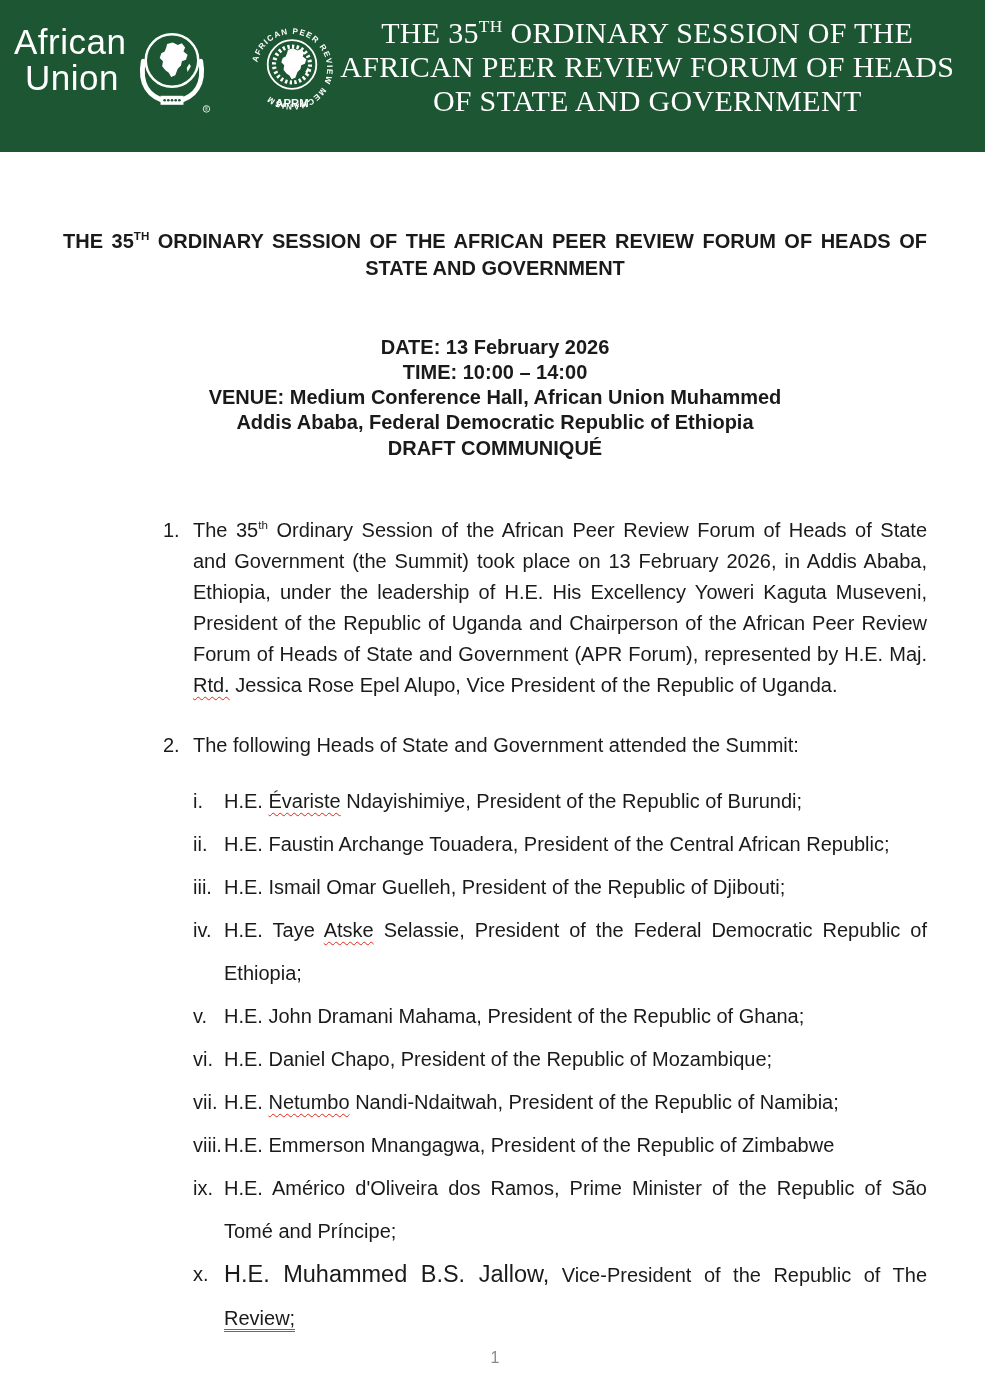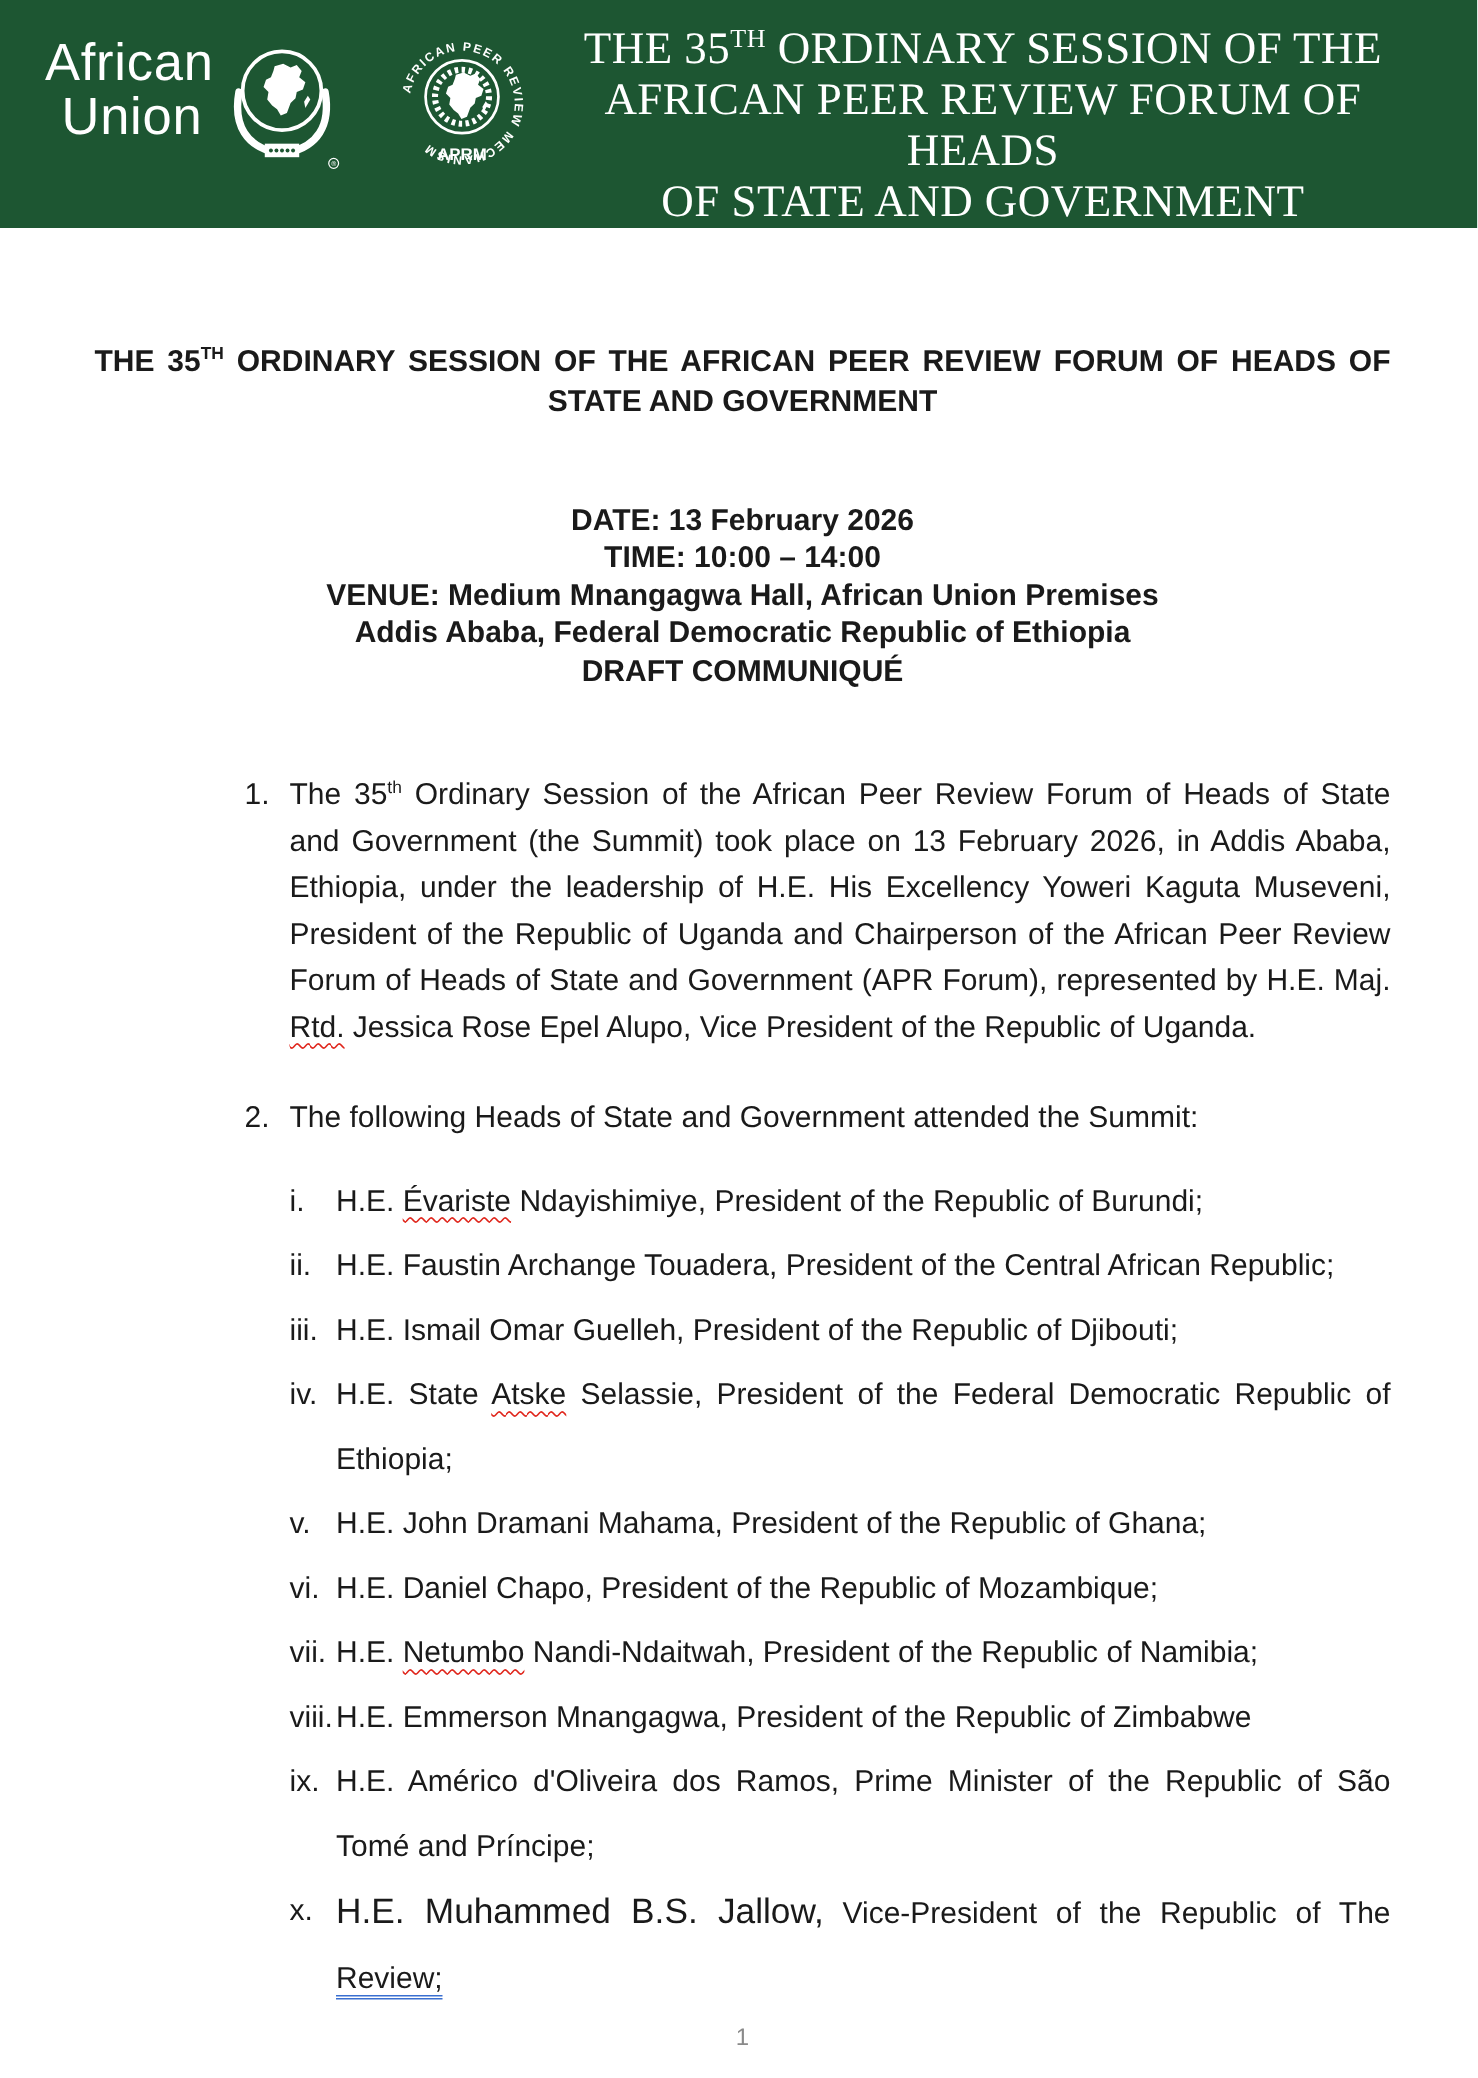--- a/index.html
+++ b/index.html
@@ -8,21 +8,21 @@
     position: relative; overflow: hidden;
     background: #ffffff;
     font-family: "Liberation Sans", "DejaVu Sans", sans-serif;
     color: #1a1a1a;
   }
 
   
   .banner {
     height: 152px; background: #1d5632;
     display: flex; box-sizing: border-box;
-    padding: 0 28px 0 30px;
+    padding: 0 28px 0 14px;
   }
   .au-logo { display: flex; align-items: flex-start; margin-top: 24px; flex: none; }
   .au-words { color: #fff; font-size: 35px; line-height: 36px; font-weight: 400; letter-spacing: 0.5px; }
   .au-word2 { padding-left: 11px; }
   .au-emblem { margin-left: 5px; margin-top: -2px; }
   .aprm-logo { margin-left: 34px; margin-top: 24px; flex: none; }
   .banner-title {
     flex: 1; text-align: center; color: #ffffff;
     font-family: "Liberation Serif", "DejaVu Serif", serif;
     font-size: 30px; line-height: 34px; margin-top: 16px;
@@ -119,21 +119,21 @@
     </div>
   </div>
 
   <div class="content">
 
     <div class="doc-heading"><span>THE 35</span><span class="sup">TH</span><span> ORDINARY SESSION OF THE AFRICAN PEER REVIEW FORUM OF HEADS OF STATE AND GOVERNMENT</span></div>
 
     <div class="meta">
       <div>DATE: 13 February 2026</div>
       <div>TIME: 10:00 – 14:00</div>
-      <div>VENUE: Medium Mnangagwa Hall, African Union Premises</div>
+      <div>VENUE: Medium Conference Hall, African Union Muhammed</div>
       <div>Addis Ababa, Federal Democratic Republic of Ethiopia</div>
     </div>
 
     <div class="section-title">DRAFT COMMUNIQUÉ</div>
 
     <div id="paragraphs">
         <div class="num-para">
           <div class="para-num">1.</div>
           <div class="para-text"><span>The 35</span><span class="sg-sup">th</span><span> Ordinary Session of the African Peer Review Forum of Heads of State and Government (the Summit) took place on 13 February 2026, in Addis Ababa, Ethiopia, under the leadership of H.E. His Excellency Yoweri Kaguta Museveni, President of the Republic of Uganda and Chairperson of the African Peer Review Forum of Heads of State and Government (APR Forum), represented by H.E. Maj. </span><span class="sg-spell">Rtd.</span><span> Jessica Rose Epel Alupo, Vice President of the Republic of Uganda.</span></div>
         </div>
@@ -151,21 +151,21 @@
         <div class="attendee">
           <div class="att-num">ii.</div>
           <div class="att-text"><span>H.E. Faustin Archange Touadera, President of the Central African Republic;</span></div>
         </div>
         <div class="attendee">
           <div class="att-num">iii.</div>
           <div class="att-text"><span>H.E. Ismail Omar Guelleh, President of the Republic of Djibouti;</span></div>
         </div>
         <div class="attendee">
           <div class="att-num">iv.</div>
-          <div class="att-text"><span>H.E. State </span><span class="sg-spell">Atske</span><span> Selassie, President of the Federal Democratic Republic of Ethiopia;</span></div>
+          <div class="att-text"><span>H.E. Taye </span><span class="sg-spell">Atske</span><span> Selassie, President of the Federal Democratic Republic of Ethiopia;</span></div>
         </div>
         <div class="attendee">
           <div class="att-num">v.</div>
           <div class="att-text"><span>H.E. John Dramani Mahama, President of the Republic of Ghana;</span></div>
         </div>
         <div class="attendee">
           <div class="att-num">vi.</div>
           <div class="att-text"><span>H.E. Daniel Chapo, President of the Republic of Mozambique;</span></div>
         </div>
         <div class="attendee">

